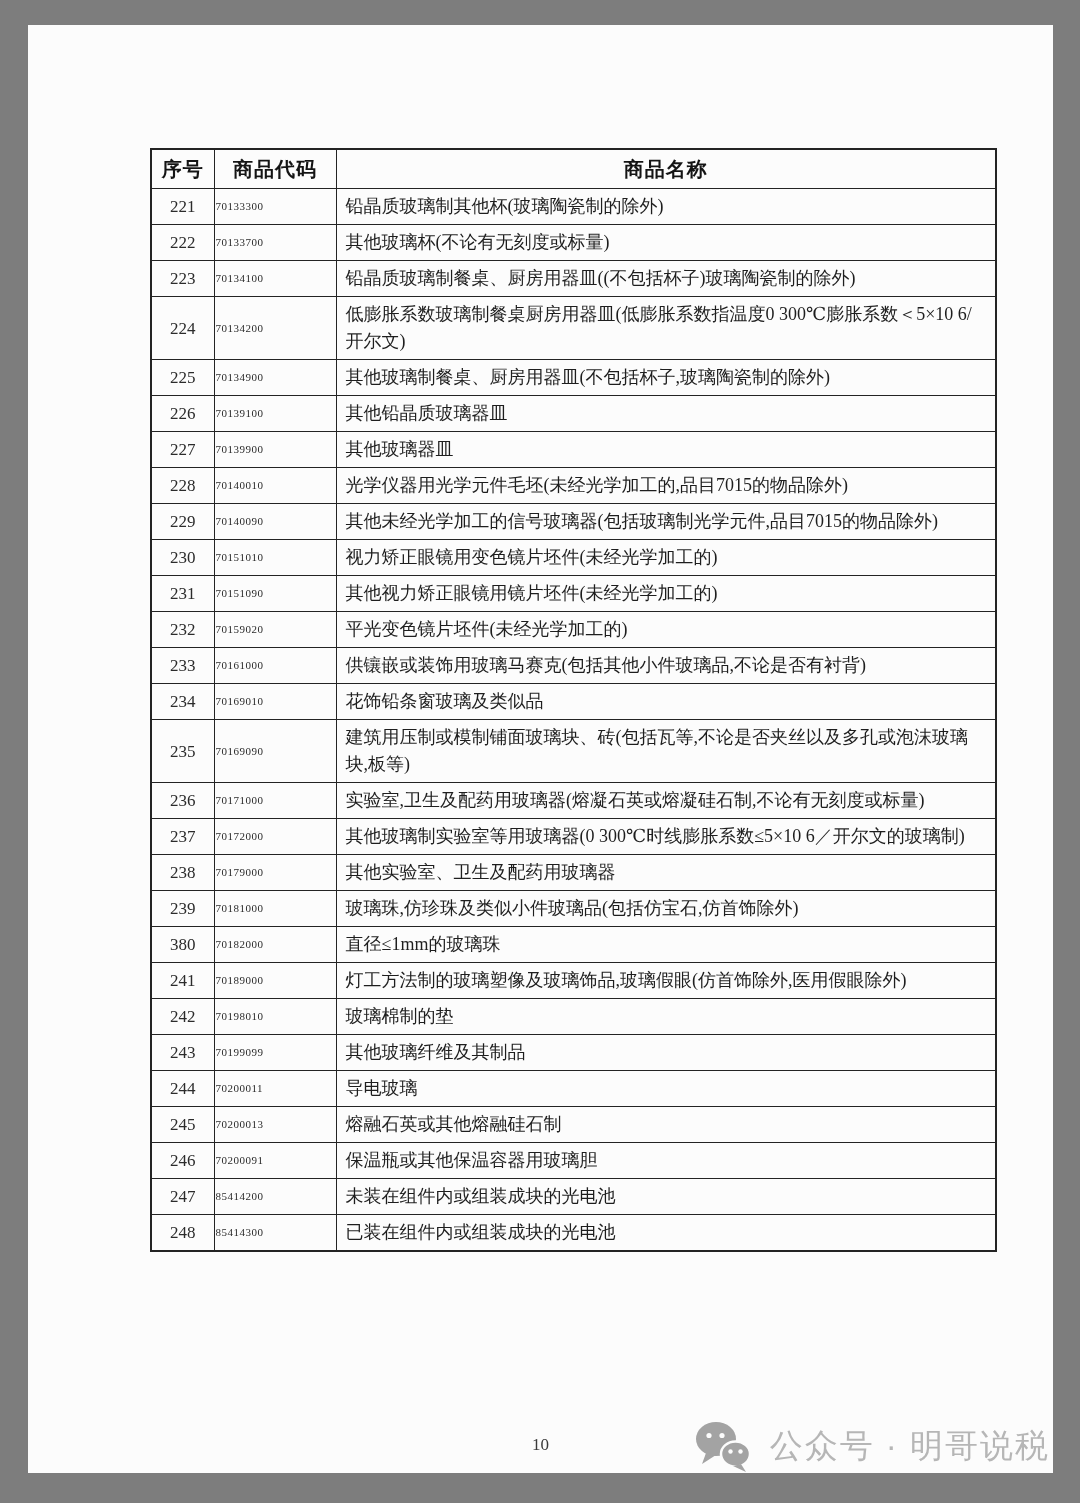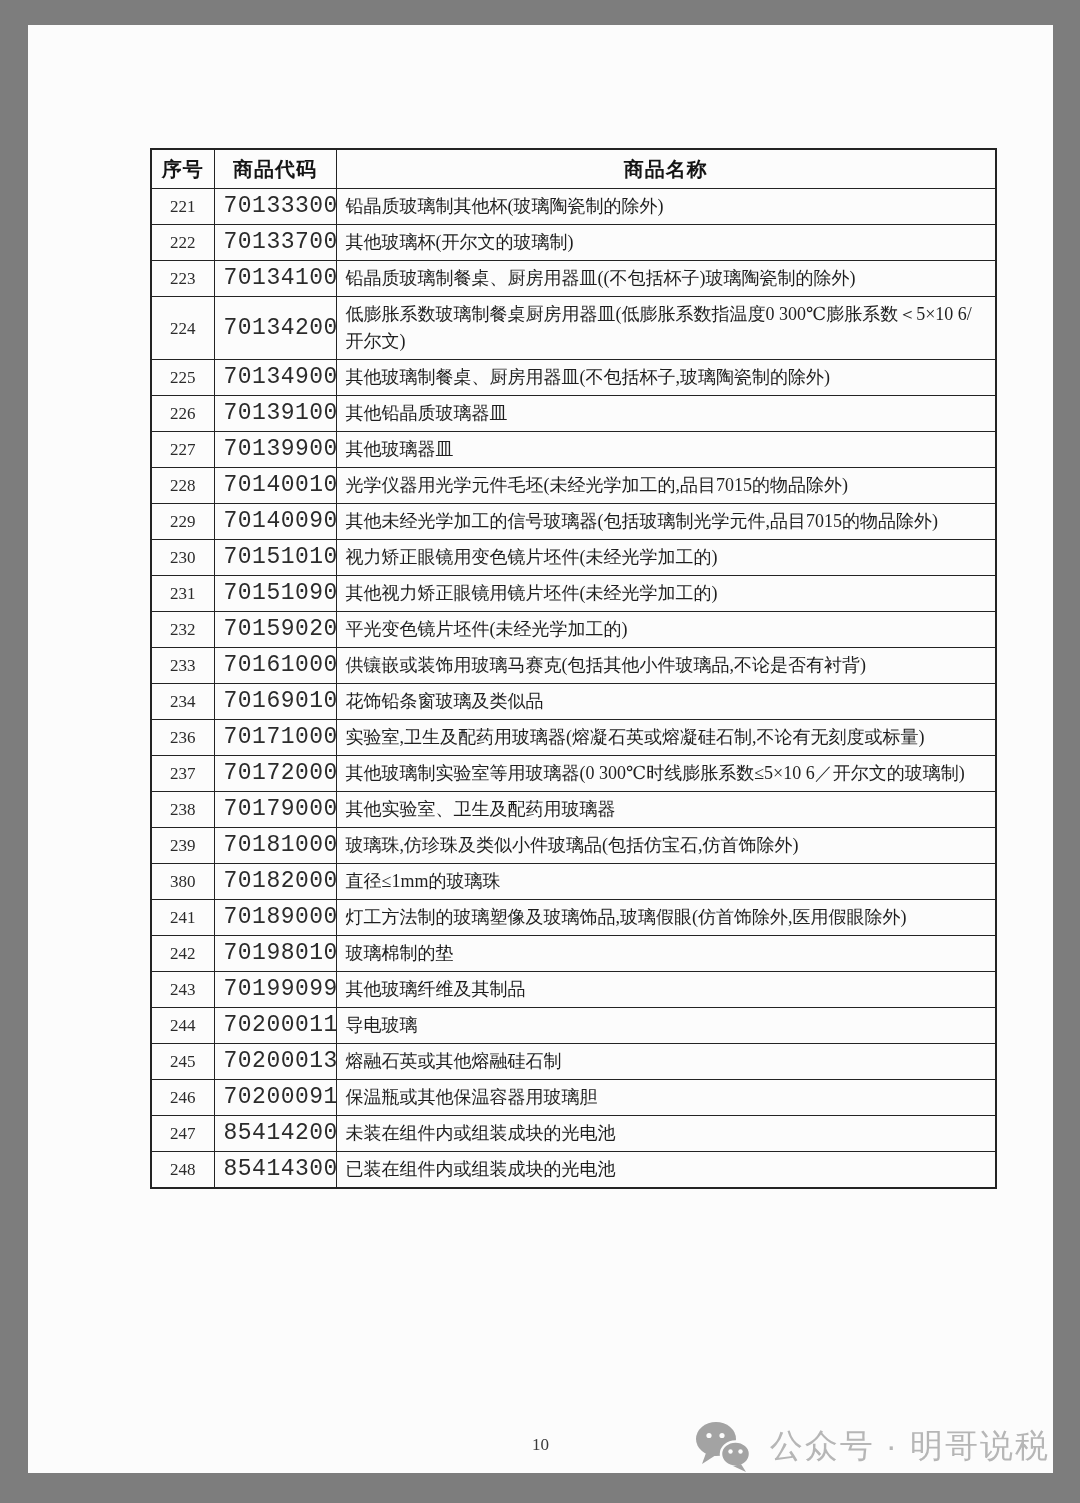--- a/index.html
+++ b/index.html
@@ -44,21 +44,21 @@
     text-align: center;
     letter-spacing: 1px;
     color: #141414;
   }
   td {
     font-size: 18px;
     line-height: 27px;
     padding: 4px 0;
   }
   td.serial { text-align: center; font-size: 17px; color: #2b2b2b; }
-  td.code   { text-align: left; padding-left: 9px; font-size: 23px; color: #2b2b2b; letter-spacing: 0.5px; font-family: Liberation Mono, monospace; }
+  td.code   { text-align: left; padding-left: 1px; font-size: 11px; color: #2b2b2b; letter-spacing: 0.5px; }
   td.name   { text-align: left; padding-left: 9px; padding-right: 10px; }
   .page-number {
     position: absolute;
     left: 0; top: 1363px;
     width: 100%;
     text-align: center;
     font-size: 17px;
     color: #3a3a3a;
     margin-top: 47px;
   }
@@ -100,21 +100,21 @@
       </thead>
       <tbody>
           <tr>
             <td class="serial">221</td>
             <td class="code">70133300</td>
             <td class="name">铅晶质玻璃制其他杯(玻璃陶瓷制的除外)</td>
           </tr>
           <tr>
             <td class="serial">222</td>
             <td class="code">70133700</td>
-            <td class="name">其他玻璃杯(开尔文的玻璃制)</td>
+            <td class="name">其他玻璃杯(不论有无刻度或标量)</td>
           </tr>
           <tr>
             <td class="serial">223</td>
             <td class="code">70134100</td>
             <td class="name">铅晶质玻璃制餐桌、厨房用器皿((不包括杯子)玻璃陶瓷制的除外)</td>
           </tr>
           <tr>
             <td class="serial">224</td>
             <td class="code">70134200</td>
             <td class="name">低膨胀系数玻璃制餐桌厨房用器皿(低膨胀系数指温度0 300℃膨胀系数＜5×10 6/开尔文)</td>
@@ -161,20 +161,25 @@
           </tr>
           <tr>
             <td class="serial">233</td>
             <td class="code">70161000</td>
             <td class="name">供镶嵌或装饰用玻璃马赛克(包括其他小件玻璃品,不论是否有衬背)</td>
           </tr>
           <tr>
             <td class="serial">234</td>
             <td class="code">70169010</td>
             <td class="name">花饰铅条窗玻璃及类似品</td>
+          </tr>
+          <tr>
+            <td class="serial">235</td>
+            <td class="code">70169090</td>
+            <td class="name">建筑用压制或模制铺面玻璃块、砖(包括瓦等,不论是否夹丝以及多孔或泡沫玻璃块,板等)</td>
           </tr>
           <tr>
             <td class="serial">236</td>
             <td class="code">70171000</td>
             <td class="name">实验室,卫生及配药用玻璃器(熔凝石英或熔凝硅石制,不论有无刻度或标量)</td>
           </tr>
           <tr>
             <td class="serial">237</td>
             <td class="code">70172000</td>
             <td class="name">其他玻璃制实验室等用玻璃器(0 300℃时线膨胀系数≤5×10 6／开尔文的玻璃制)</td>

